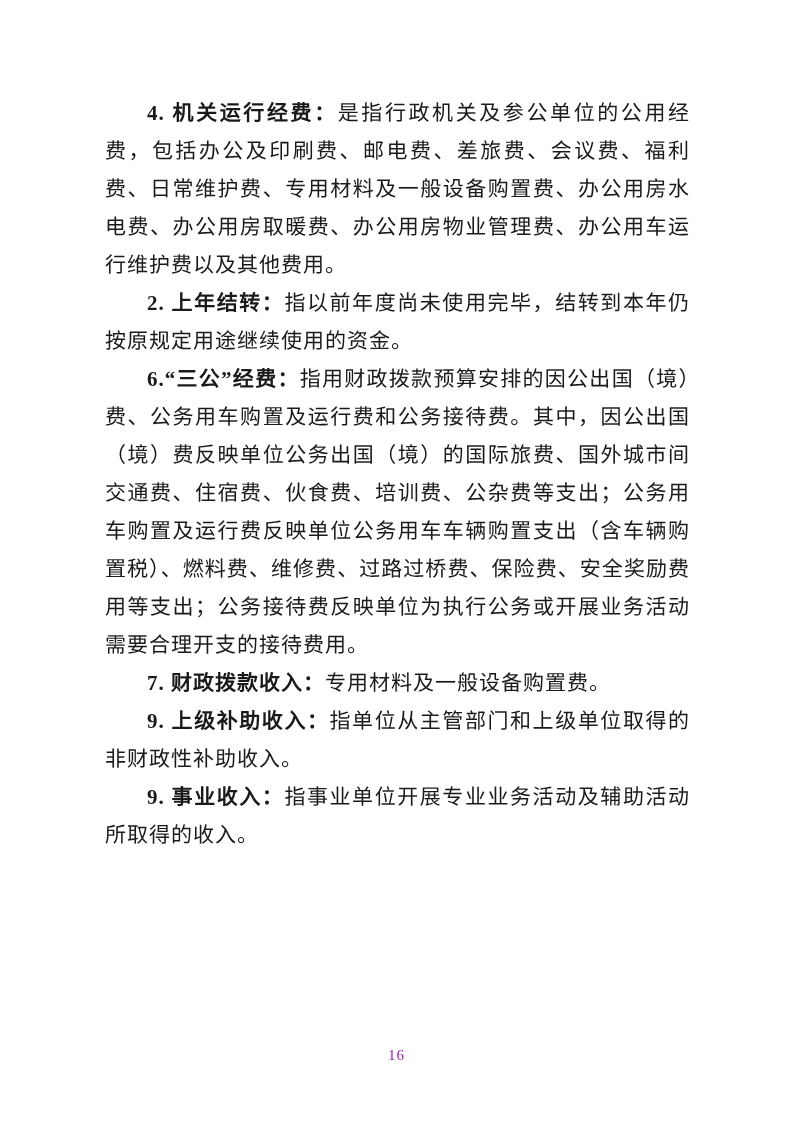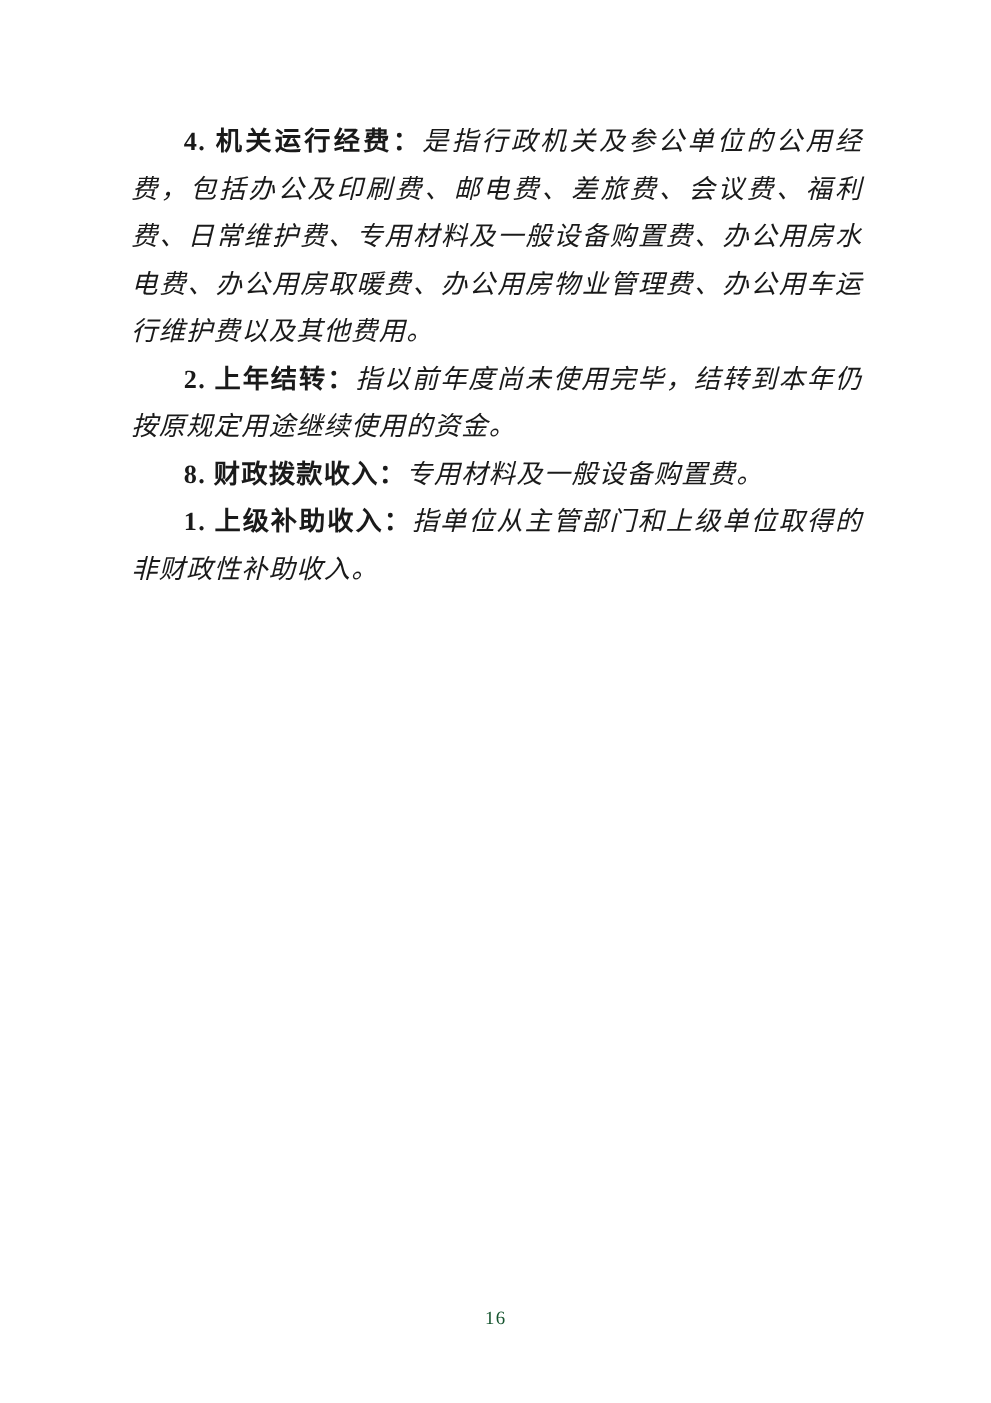--- a/index.html
+++ b/index.html
@@ -32,48 +32,49 @@
     text-justify: inter-character;
     text-indent: 2em;
     word-break: break-all;
   }
   .para .term {
     font-weight: 700;
     margin-top: 44px;
   }
   .para .definition {
     font-weight: 400;
-    font-style: italic;
   }
   .page-footer {
     position: absolute;
     left: 0;
     right: 0;
     bottom: 58px;
     text-align: center;
   }
   .page-number {
     font-size: 15px;
     letter-spacing: 1px;
-    color: #14532d;
+    color: #a21caf;
   }
 </style>
 </head>
 <body>
 
 <div class="page" style="background: rgb(255, 255, 255); color: rgb(26, 26, 26);">
   <main class="doc-body" id="doc-body">
   <p class="para"><span class="term">4. 机关运行经费：</span><span class="definition">是指行政机关及参公单位的公用经费，包括办公及印刷费、邮电费、差旅费、会议费、福利费、日常维护费、专用材料及一般设备购置费、办公用房水电费、办公用房取暖费、办公用房物业管理费、办公用车运行维护费以及其他费用。</span></p>
 
   <p class="para"><span class="term">2. 上年结转：</span><span class="definition">指以前年度尚未使用完毕，结转到本年仍按原规定用途继续使用的资金。</span></p>
 
+  <p class="para"><span class="term">6.“三公”经费：</span><span class="definition">指用财政拨款预算安排的因公出国（境）费、公务用车购置及运行费和公务接待费。其中，因公出国（境）费反映单位公务出国（境）的国际旅费、国外城市间交通费、住宿费、伙食费、培训费、公杂费等支出；公务用车购置及运行费反映单位公务用车车辆购置支出（含车辆购置税）、燃料费、维修费、过路过桥费、保险费、安全奖励费用等支出；公务接待费反映单位为执行公务或开展业务活动需要合理开支的接待费用。</span></p>
 
-  <p class="para"><span class="term">8. 财政拨款收入：</span><span class="definition">专用材料及一般设备购置费。</span></p>
+  <p class="para"><span class="term">7. 财政拨款收入：</span><span class="definition">专用材料及一般设备购置费。</span></p>
 
-  <p class="para"><span class="term">1. 上级补助收入：</span><span class="definition">指单位从主管部门和上级单位取得的非财政性补助收入。</span></p>
+  <p class="para"><span class="term">9. 上级补助收入：</span><span class="definition">指单位从主管部门和上级单位取得的非财政性补助收入。</span></p>
 
+  <p class="para"><span class="term">9. 事业收入：</span><span class="definition">指事业单位开展专业业务活动及辅助活动所取得的收入。</span></p>
 
 
 </main>
   <div class="page-footer">
     <span class="page-number">16</span>
   </div>
 </div>
 
 </body></html>

